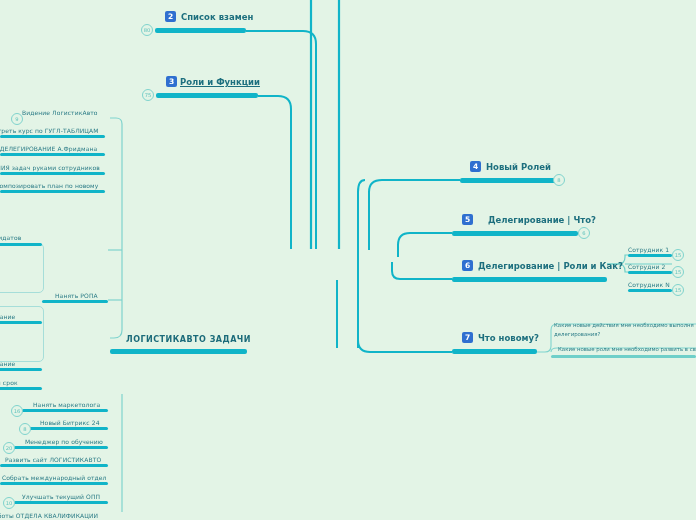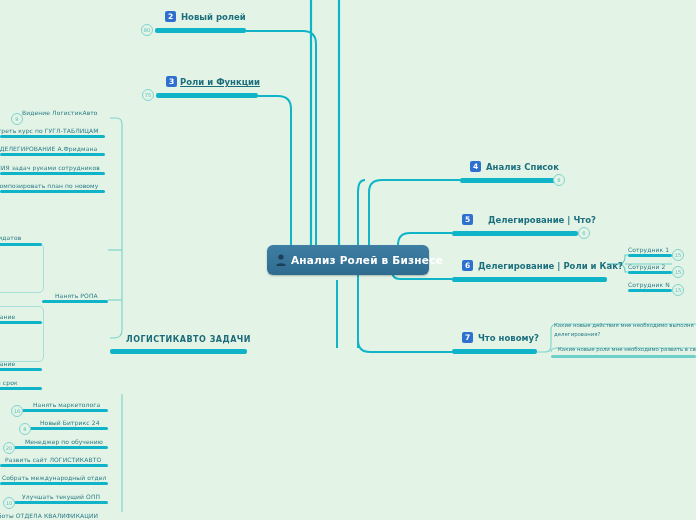--- a/index.html
+++ b/index.html
@@ -177,45 +177,38 @@
     </g>
 
     <g fill="none" stroke="#7fd3cd" stroke-width="1.2">
       <path d="M110,118 L116,118 Q122,118 122,124 L122,330 Q122,338 114,338 L110,338"></path>
       <path d="M122,250 L108,250"></path>
       <path d="M122,300 L108,300"></path>
       <path d="M122,394 L122,512"></path>
     </g>
   </svg>
 
-  <div class="center-node">
-    <svg class="c-icon" viewBox="0 0 12 14" xmlns="http://www.w3.org/2000/svg">
-      <circle cx="6" cy="4" r="2.6" fill="#1c3f55"></circle>
-      <path d="M1.2 13 C1.2 9.2 10.8 9.2 10.8 13 Z" fill="#1c3f55"></path>
-    </svg>
-    <span class="center-label">Анализ Ролей в Бизнесе</span>
-  </div>
 
   <div class="topic">
     <div class="badge" style="left:165px; top:11px;">2</div>
-    <div class="topic-text" style="left:181px; top:12px;">Новый ролей</div>
+    <div class="topic-text" style="left:181px; top:12px;">Список взамен</div>
     <div class="bar thick" style="left:155px; top:28px; width:91px;"></div>
     <div class="chip" style="left:141px; top:24px;">80</div>
   </div>
 
   <div class="topic">
     <div class="badge" style="left:166px; top:76px;">3</div>
     <div class="topic-text" style="left:180px; top:77px;text-decoration:underline;">Роли и Функции</div>
     <div class="bar thick" style="left:156px; top:93px; width:102px;"></div>
     <div class="chip" style="left:142px; top:89px;">75</div>
   </div>
 
   <div class="topic">
     <div class="badge" style="left:470px; top:161px;">4</div>
-    <div class="topic-text" style="left:486px; top:162px;">Анализ Список</div>
+    <div class="topic-text" style="left:486px; top:162px;">Новый Ролей</div>
     <div class="bar thick" style="left:460px; top:178px; width:101px;"></div>
     <div class="chip" style="left:553px; top:174px;">8</div>
   </div>
 
   <div class="topic">
     <div class="badge" style="left:462px; top:214px;">5</div>
     <div class="topic-text" style="left:488px; top:215px;">Делегирование | Что?</div>
     <div class="bar thick" style="left:452px; top:231px; width:126px;"></div>
     <div class="chip" style="left:578px; top:227px;">6</div>
   </div>

